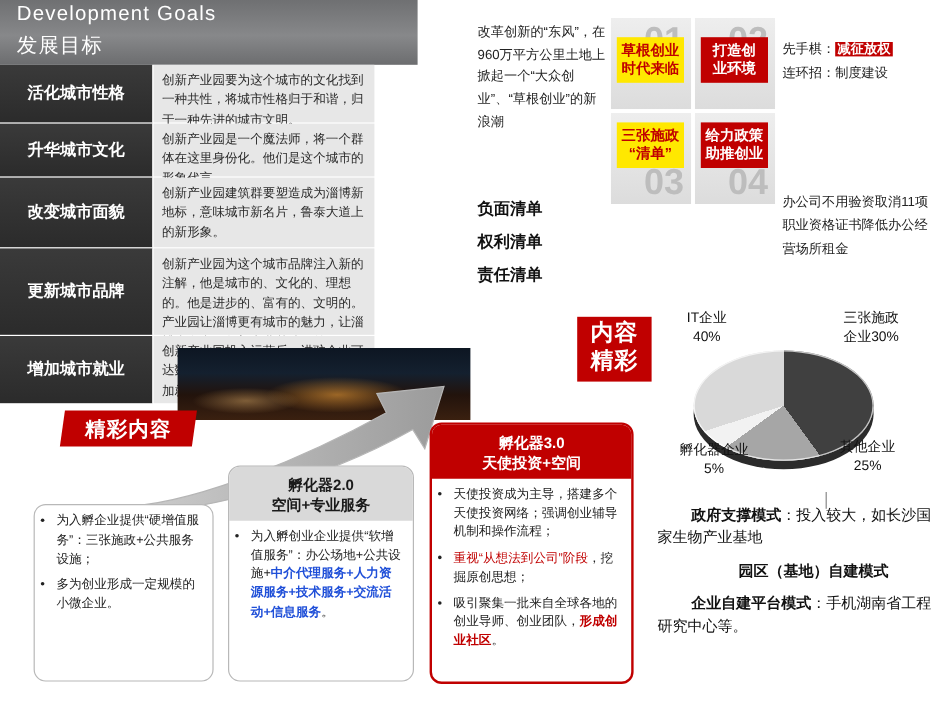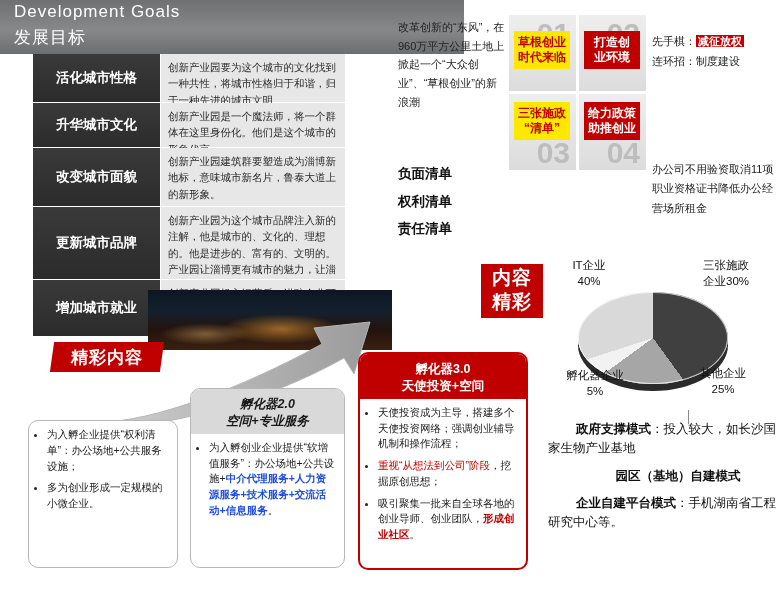--- a/index.html
+++ b/index.html
@@ -8,34 +8,34 @@
     background:#ffffff;
     font-family:"Liberation Sans","DejaVu Sans",sans-serif;
     position:relative;
     overflow:hidden;
     color:#1a1a1a;
   }
   .abs{position:absolute;}
 
   
   #header{
-    left:0;top:0;width:464px;height:54px;
+    left:0;top:0;width:348px;height:54px;
     background:linear-gradient(to bottom,#6f7072 0%,#87888a 55%,#6c6d6f 100%);
   }
   #header .title-en{
     position:absolute;left:14px;top:2px;
     font-size:17px;color:#ffffff;letter-spacing:1px;
   }
   #header .title-cn{
     position:absolute;left:14px;top:26px;
     font-size:17px;color:#ffffff;letter-spacing:1px;
   }
 
   
-  #left-table{left:0;top:54px;width:312px;padding-left:33px;}
+  #left-table{left:0;top:54px;width:312px;}
   .row{display:flex;border-bottom:1px solid #ffffff;}
   .row .lab{
     width:128px;box-sizing:border-box;
     background:linear-gradient(to bottom,#3a3a3a 0%,#2b2b2b 100%);
     color:#ffffff;font-size:13.5px;font-weight:bold;
     display:flex;align-items:center;justify-content:center;
     padding:4px 2px;
     border-right:1px solid #ffffff;
   }
   .row .txt{
@@ -249,27 +249,27 @@
     <linearGradient id="ag" x1="0" y1="0" x2="1" y2="0">
       <stop offset="0%" stop-color="#cfcfcf"></stop>
       <stop offset="100%" stop-color="#9b9b9b"></stop>
     </linearGradient>
   </defs>
   <path d="M8,104 C60,104 150,70 230,26 L222,10 L278,4 L262,56 L252,40 C170,86 70,110 8,110 Z" fill="url(#ag)" stroke="#b5b5b5" stroke-width="1"></path>
 </svg>
 
 <div id="ibox1" class="ibox">
   <ul>
-    <li>为入孵企业提供“权利清单”：办公场地+公共服务设施；</li>
+    <li>为入孵企业提供“硬增值服务”：三张施政+公共服务设施；</li>
     <li>多为创业形成一定规模的小微企业。</li>
   </ul>
 </div>
 
 <div id="ibox2" class="ibox">
-  <div class="head" style="white-space:pre-line;font-style:italic;">孵化器2.0
+  <div class="head" style="white-space:pre-line;">孵化器2.0
 空间+专业服务</div>
   <ul>
     <li>为入孵创业企业提供“软增值服务”：办公场地+公共设施+<span class="blue">中介代理服务+人力资源服务+技术服务+交流活动+信息服务</span>。</li>
   </ul>
 </div>
 
 <div id="ibox3" class="ibox">
   <div class="head" style="white-space:pre-line;">孵化器3.0
 天使投资+空间</div>
   <ul>

